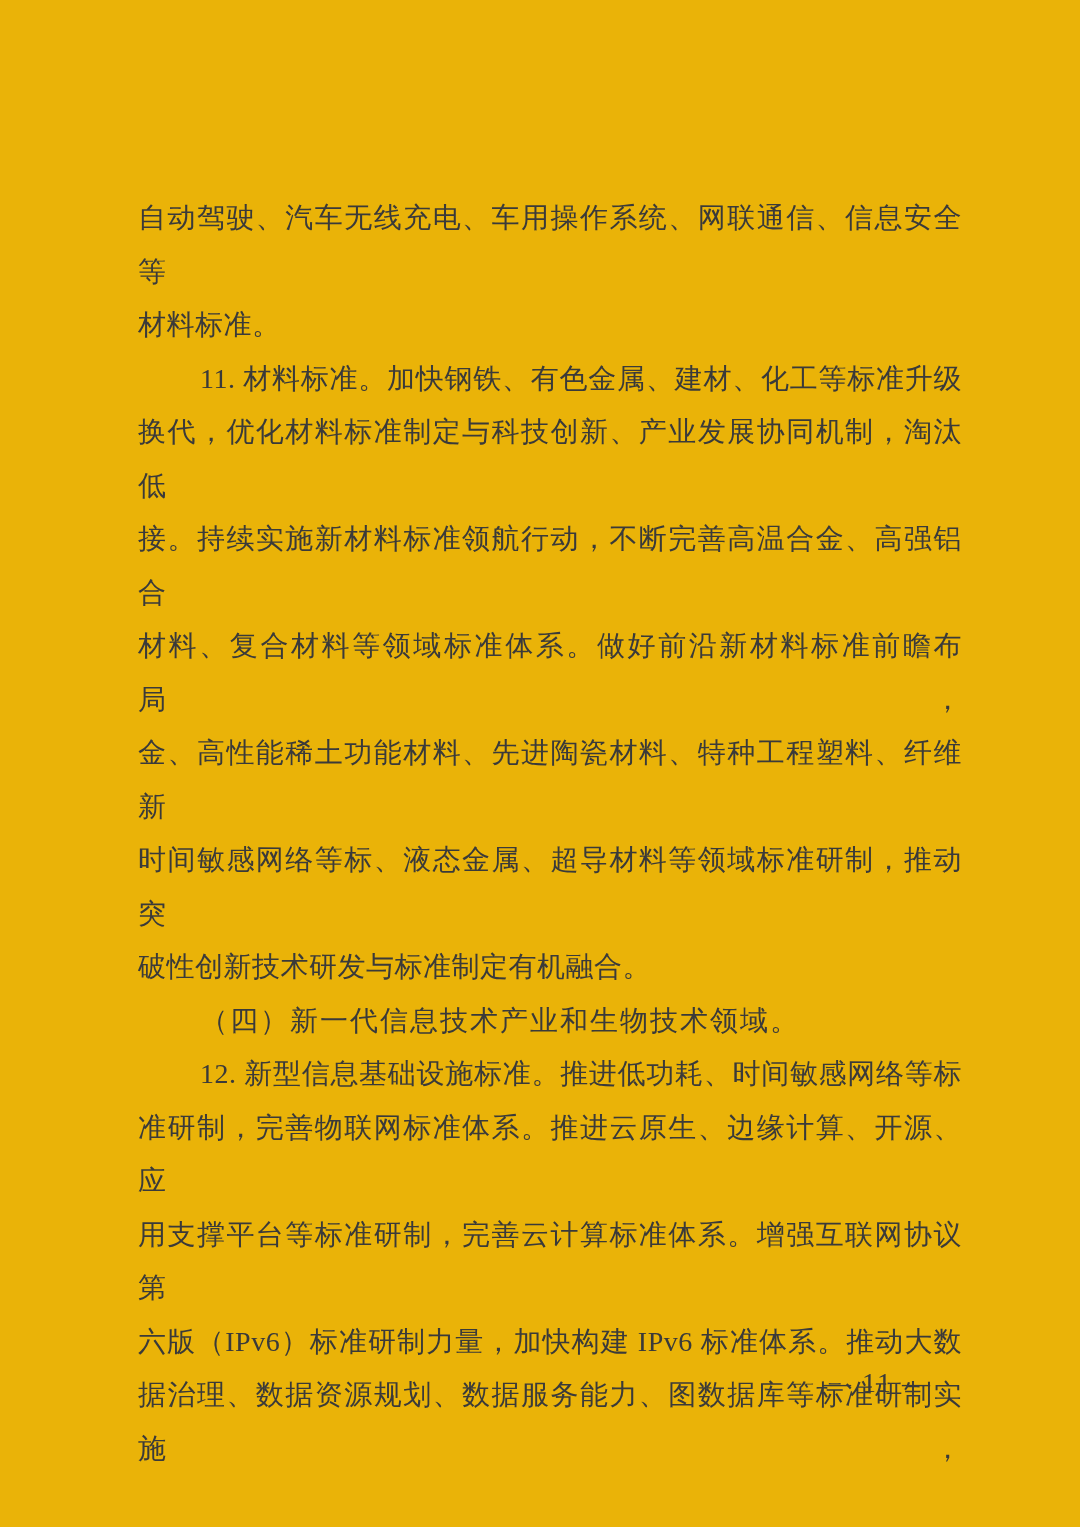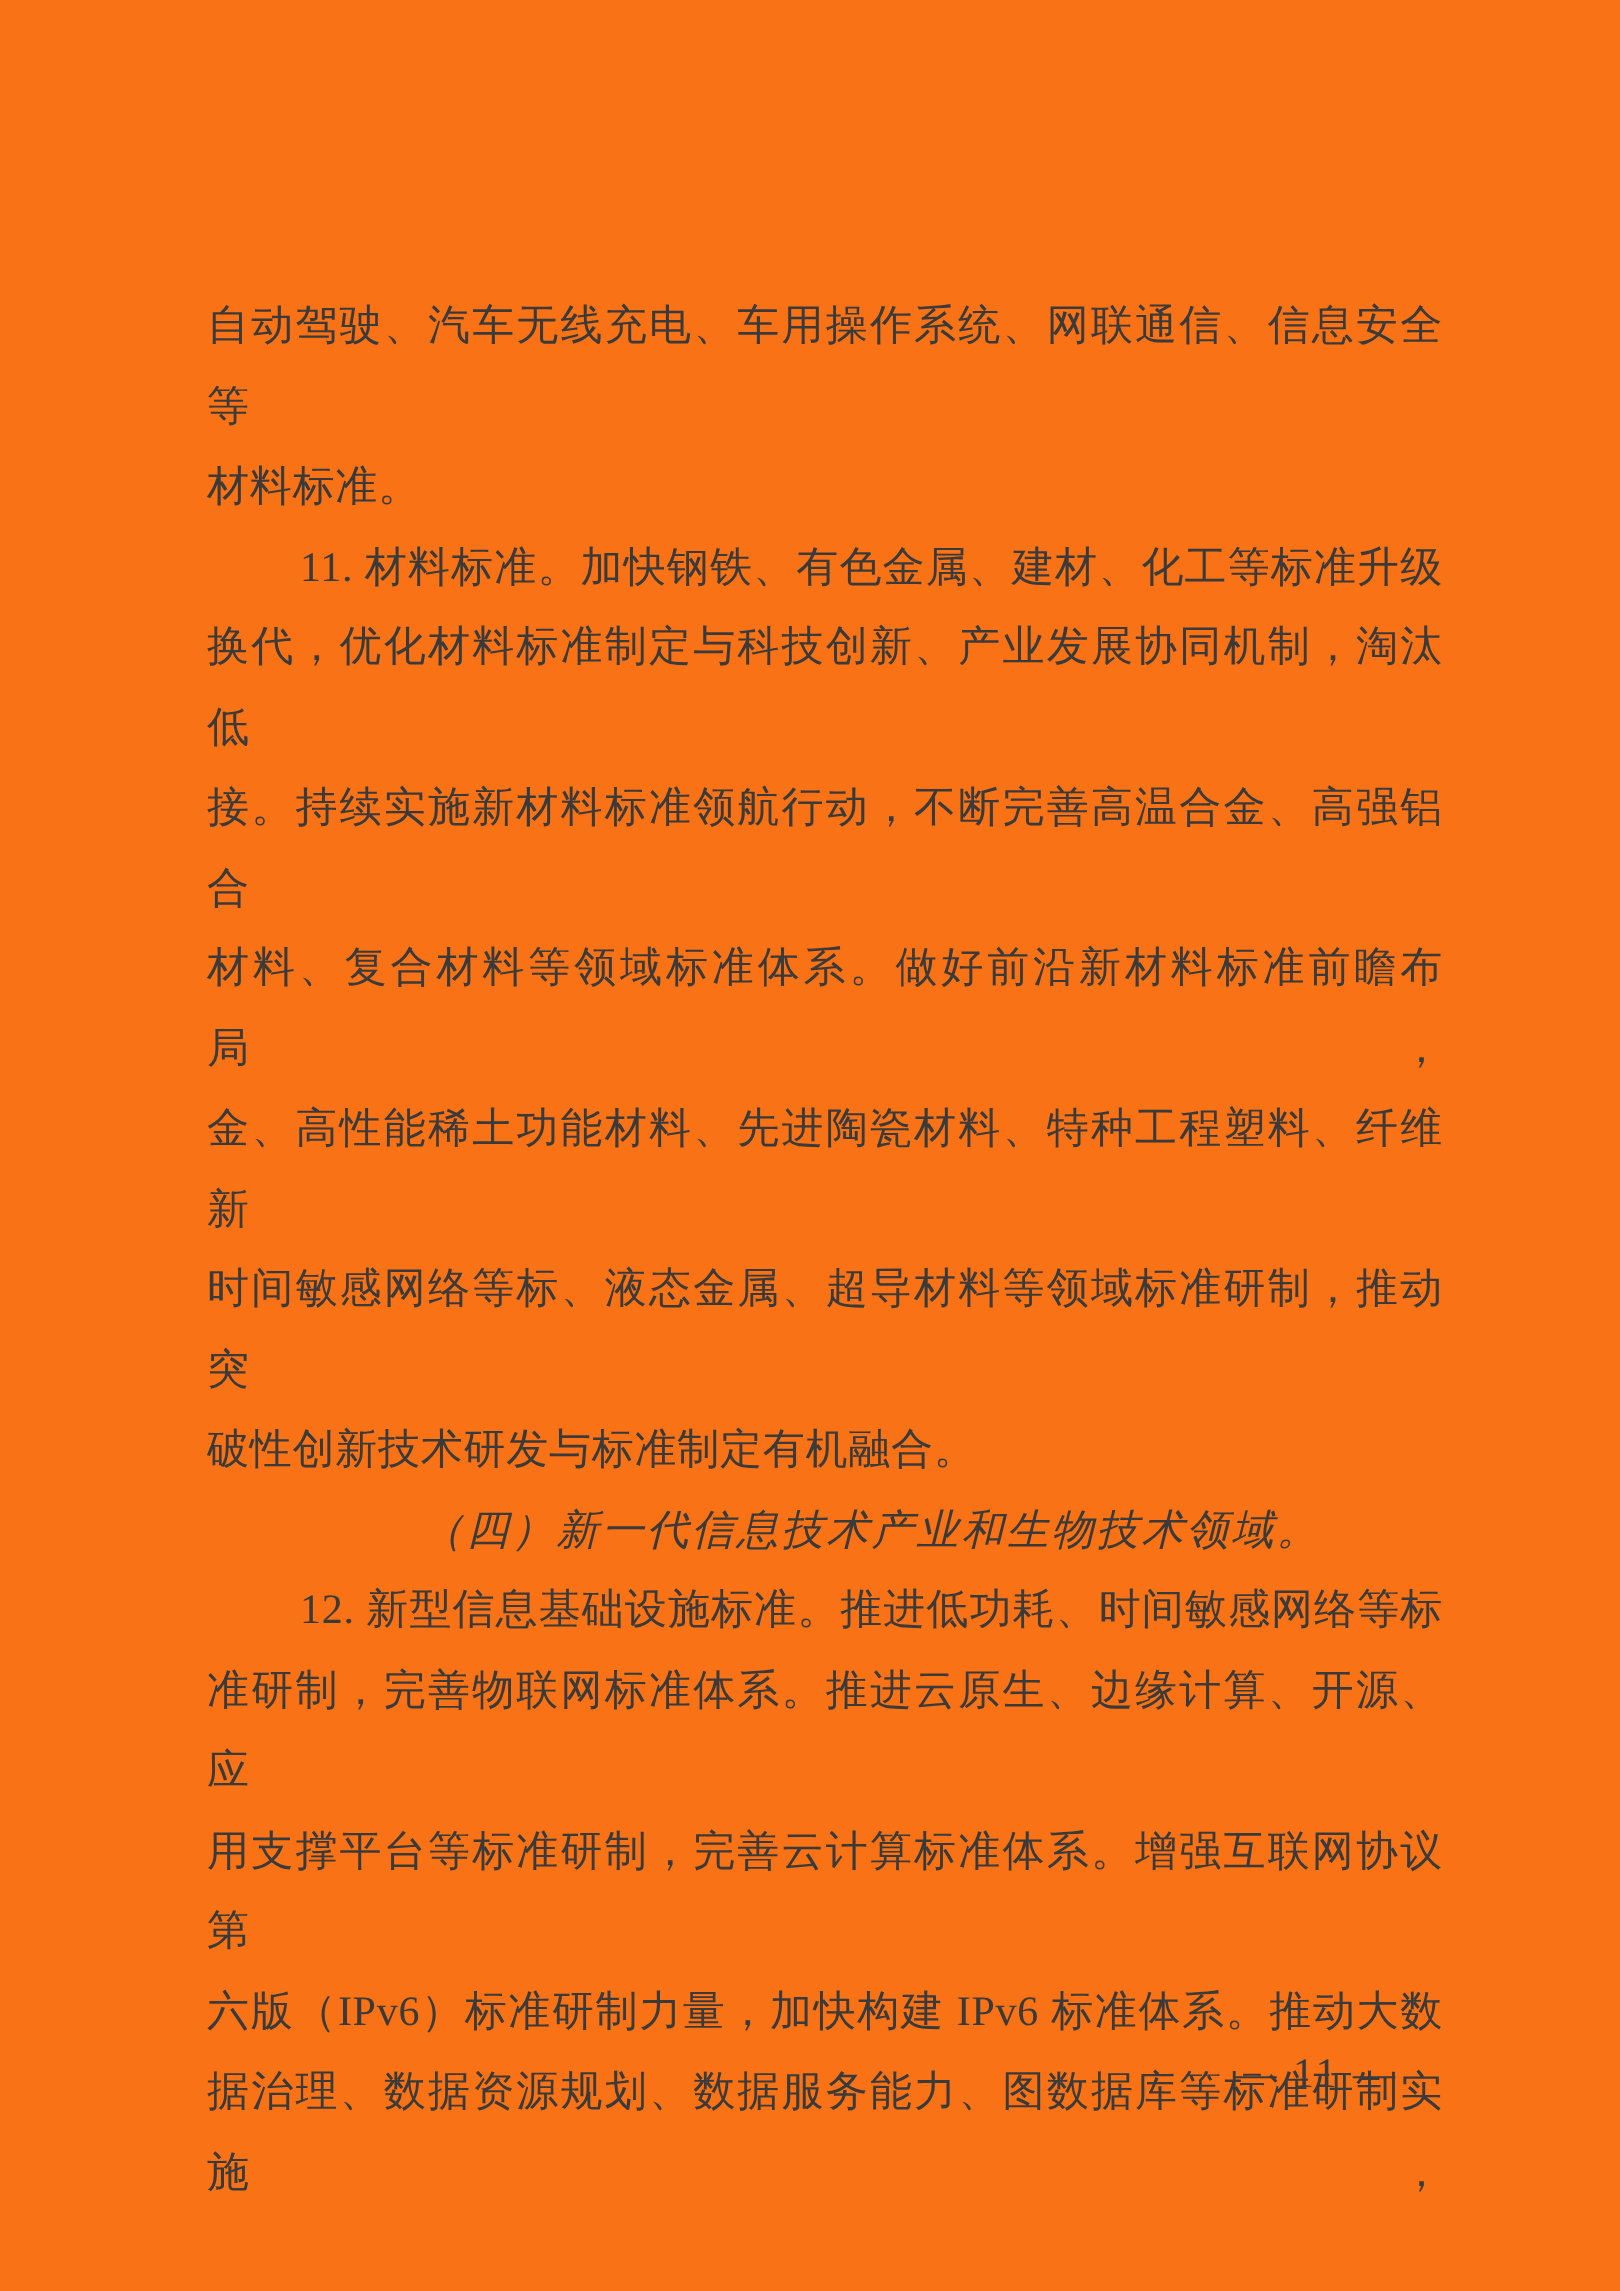--- a/index.html
+++ b/index.html
@@ -5,21 +5,21 @@
   html, body {
     margin: 0;
     padding: 0;
     background: #e8e8e8;
   }
   .page {
     position: relative;
     width: 1080px;
     height: 1527px;
     margin: 0 auto;
-    background: #f97316;
+    background: #eab308;
     font-family: "Liberation Serif", "DejaVu Serif", serif;
     color: #3a3a3a;
     overflow: hidden;
   }
   .text-block {
     position: absolute;
     left: 138px;
     top: 191px;
     width: 824px;
   }
@@ -30,23 +30,21 @@
     white-space: normal;
   }
   .line.justify {
     text-align: justify;
     text-align-last: justify;
   }
   .line.indent {
     padding-left: 62px;
   }
   .line.kai {
-    font-style: italic;
     letter-spacing: 2px;
-    text-align: center;
   }
   .page-number {
     position: absolute;
     top: 1356px;
     right: 148px;
     font-size: 28px;
     line-height: 53.5px;
     letter-spacing: 2px;
     color: #3a3a3a;
     margin-left: 12px;

